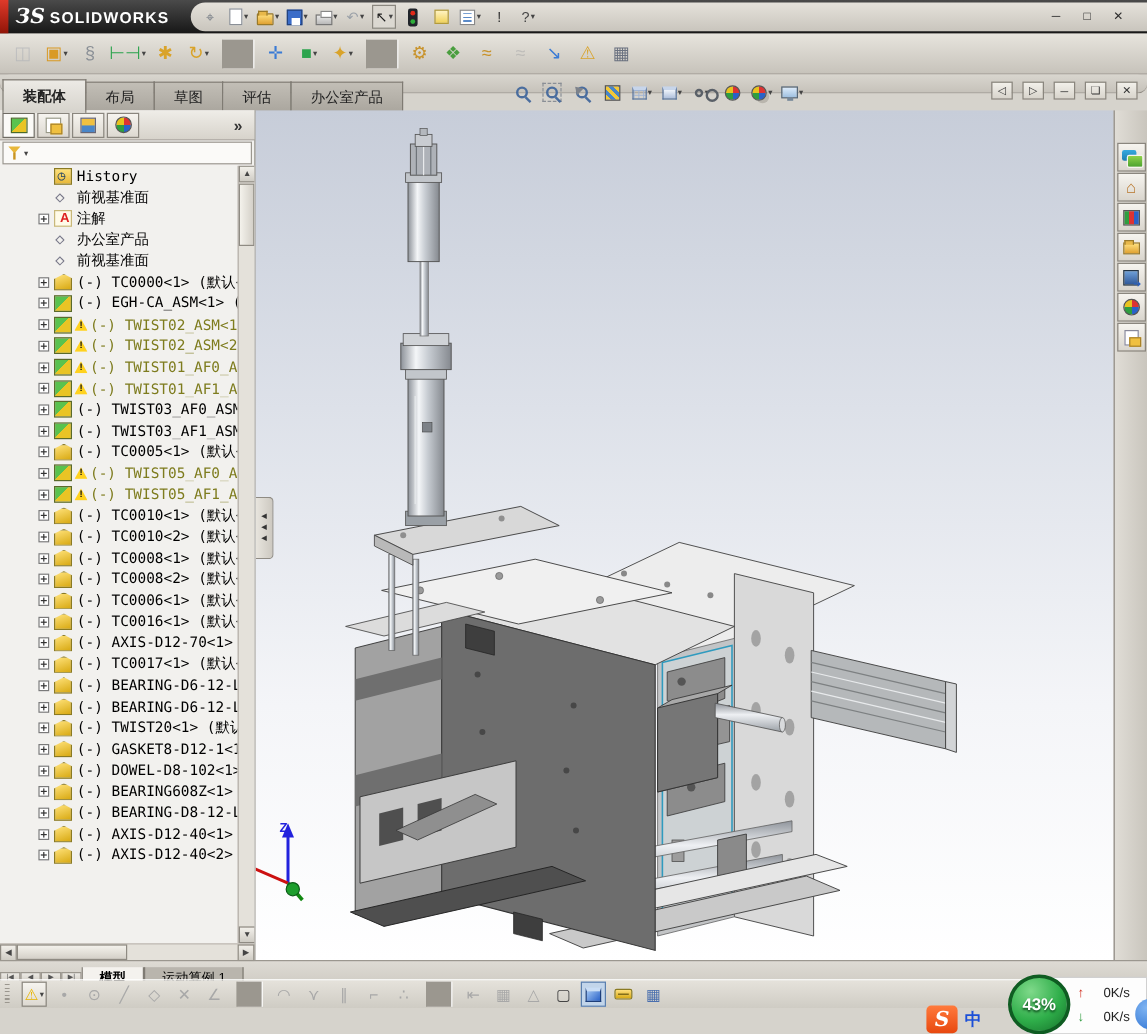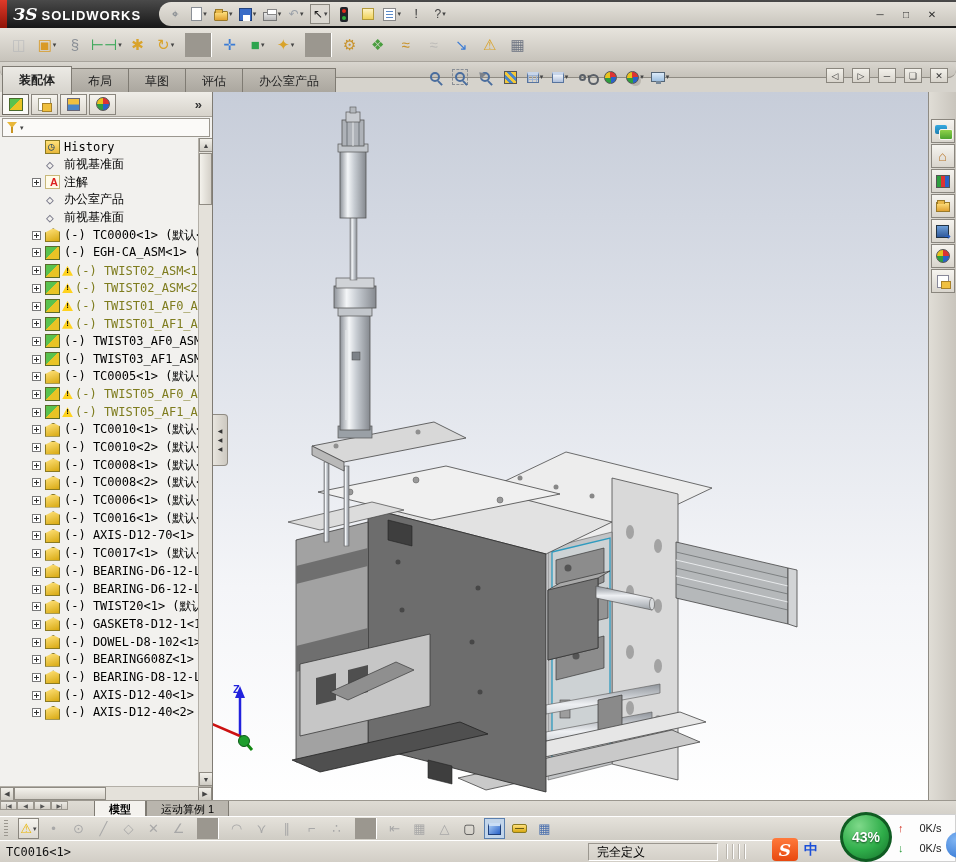--- a/index.html
+++ b/index.html
@@ -143,21 +143,21 @@
   .rpi-books{width:14px;height:13px;background:linear-gradient(90deg,#2f9e3f 0 4px,#d33 4px 8px,#2a62c8 8px 12px,#e8c21e 12px);border:1px solid #555;}
   .rpi-folder{width:14px;height:10px;background:linear-gradient(#ffe07e,#e0a232);border:1px solid #9a7a2a;position:relative;margin-top:2px;}
   .rpi-folder::before{content:"";position:absolute;top:-3px;left:0;width:6px;height:3px;background:#e8b84a;border:1px solid #9a7a2a;border-bottom:none;}
   .rpi-palette{width:13px;height:13px;background:linear-gradient(#6fa0d8,#30599a);border:1px solid #234;position:relative;}
   .rpi-palette::after{content:"➔";position:absolute;right:-3px;bottom:-4px;font-size:8px;color:#2a62c8;}
   .rpi-ball{width:14px;height:14px;border-radius:50%;border:1px solid #555;background:conic-gradient(#d33 0 25%,#2a62c8 0 50%,#2f9e3f 0 75%,#e8c21e 0);}
   .rpi-props{width:12px;height:13px;background:#fff;border:1px solid #889;position:relative;}
   .rpi-props::after{content:"";position:absolute;right:-3px;bottom:-2px;width:8px;height:6px;background:#f0c040;border:1px solid #a8822a;}
 
   
-  .bottomtabs{position:absolute;left:0;right:0;top:800px;height:28px;background:linear-gradient(#dedbd4,#c9c5bd);border-top:1px solid #9b978f;display:flex;align-items:flex-start;gap:26px;}
+  .bottomtabs{position:absolute;left:0;right:0;top:800px;height:28px;background:linear-gradient(#dedbd4,#c9c5bd);border-top:1px solid #9b978f;display:flex;align-items:center;}
   .bnav{display:flex;}
   .bnavbtn{width:17px;border:1px solid #9b978f;background:linear-gradient(#eceae5,#d2cec6);font-size:6px;display:flex;align-items:center;justify-content:center;color:#555;}
   .btab{padding:1px 14px;border:1px solid #7f7b73;border-top:none;background:#b9b5ad;display:flex;align-items:center;font-size:11px;}
   .btab.active{background:#f4f2ee;font-weight:bold;}
 
   
   .bottombar{position:absolute;left:0;right:0;top:816px;height:24px;background:linear-gradient(#e5e2db,#cfccc4);border-top:1px solid #fff;display:flex;align-items:center;padding-left:4px;gap:4px;}
   .grip{width:4px;height:18px;background:repeating-linear-gradient(#9b978f 0 1px,transparent 1px 3px);margin-right:6px;}
   .bbtn{height:21px;min-width:21px;display:flex;align-items:center;justify-content:center;border:1px solid transparent;}
   .bbtn.boxed{border-color:#8a867e;background:linear-gradient(#f6f4ef,#ddd9d1);}
@@ -1060,30 +1060,20 @@
         </div>
 
         <div class="bbtn">
           <span></span>
           <span class="bglyph" style="color: rgb(74, 111, 174);">▦</span>
 
         </div>
       </div>
   </div>
 
-  <div class="statusbar">
-    <span class="stext">TC0016&lt;1&gt;</span>
-    <div class="scell">完全定义</div>
-    <div class="sgrips">
-        <i></i>
-        <i></i>
-        <i></i>
-        <i></i>
-      </div>
-  </div>
 
   <div class="ime">
     <span class="sogou">S</span>
     <span class="imecn">中</span>
   </div>
   <div class="netcard"></div>
   <div class="battcircle">43%</div>
   <div class="netrows">
     <div class="netrow">
       <span class="uparr">↑</span>

